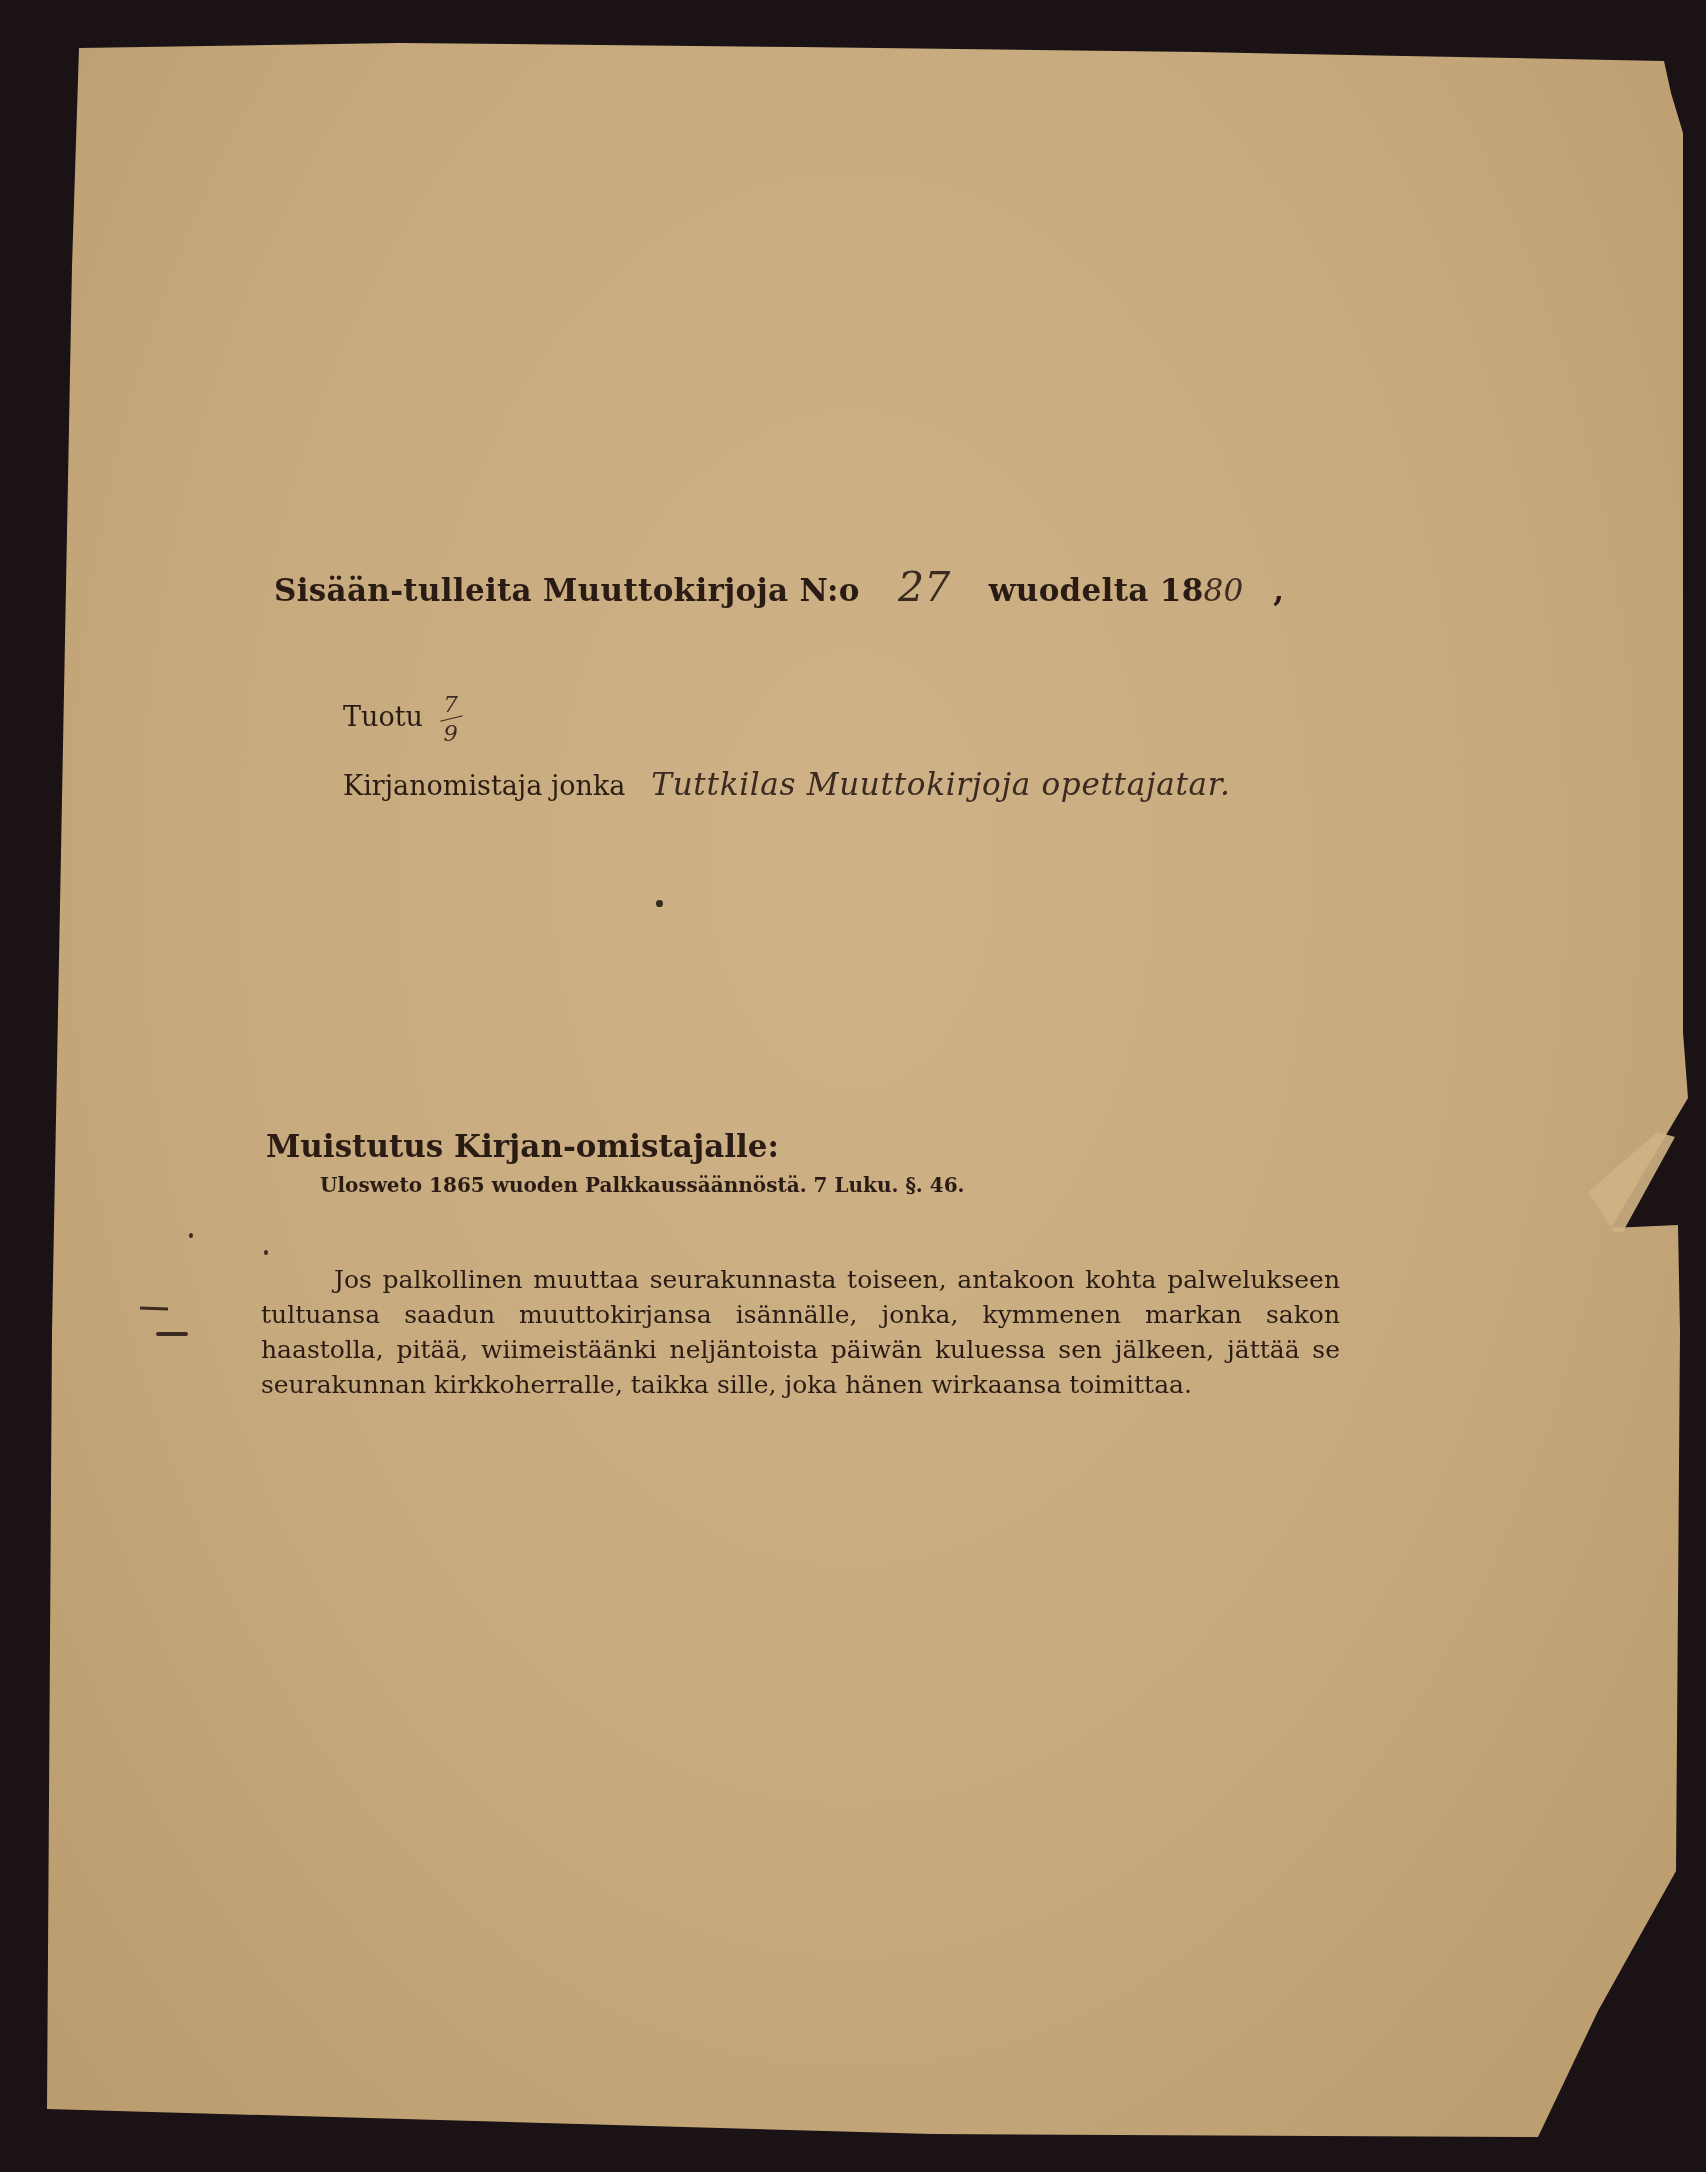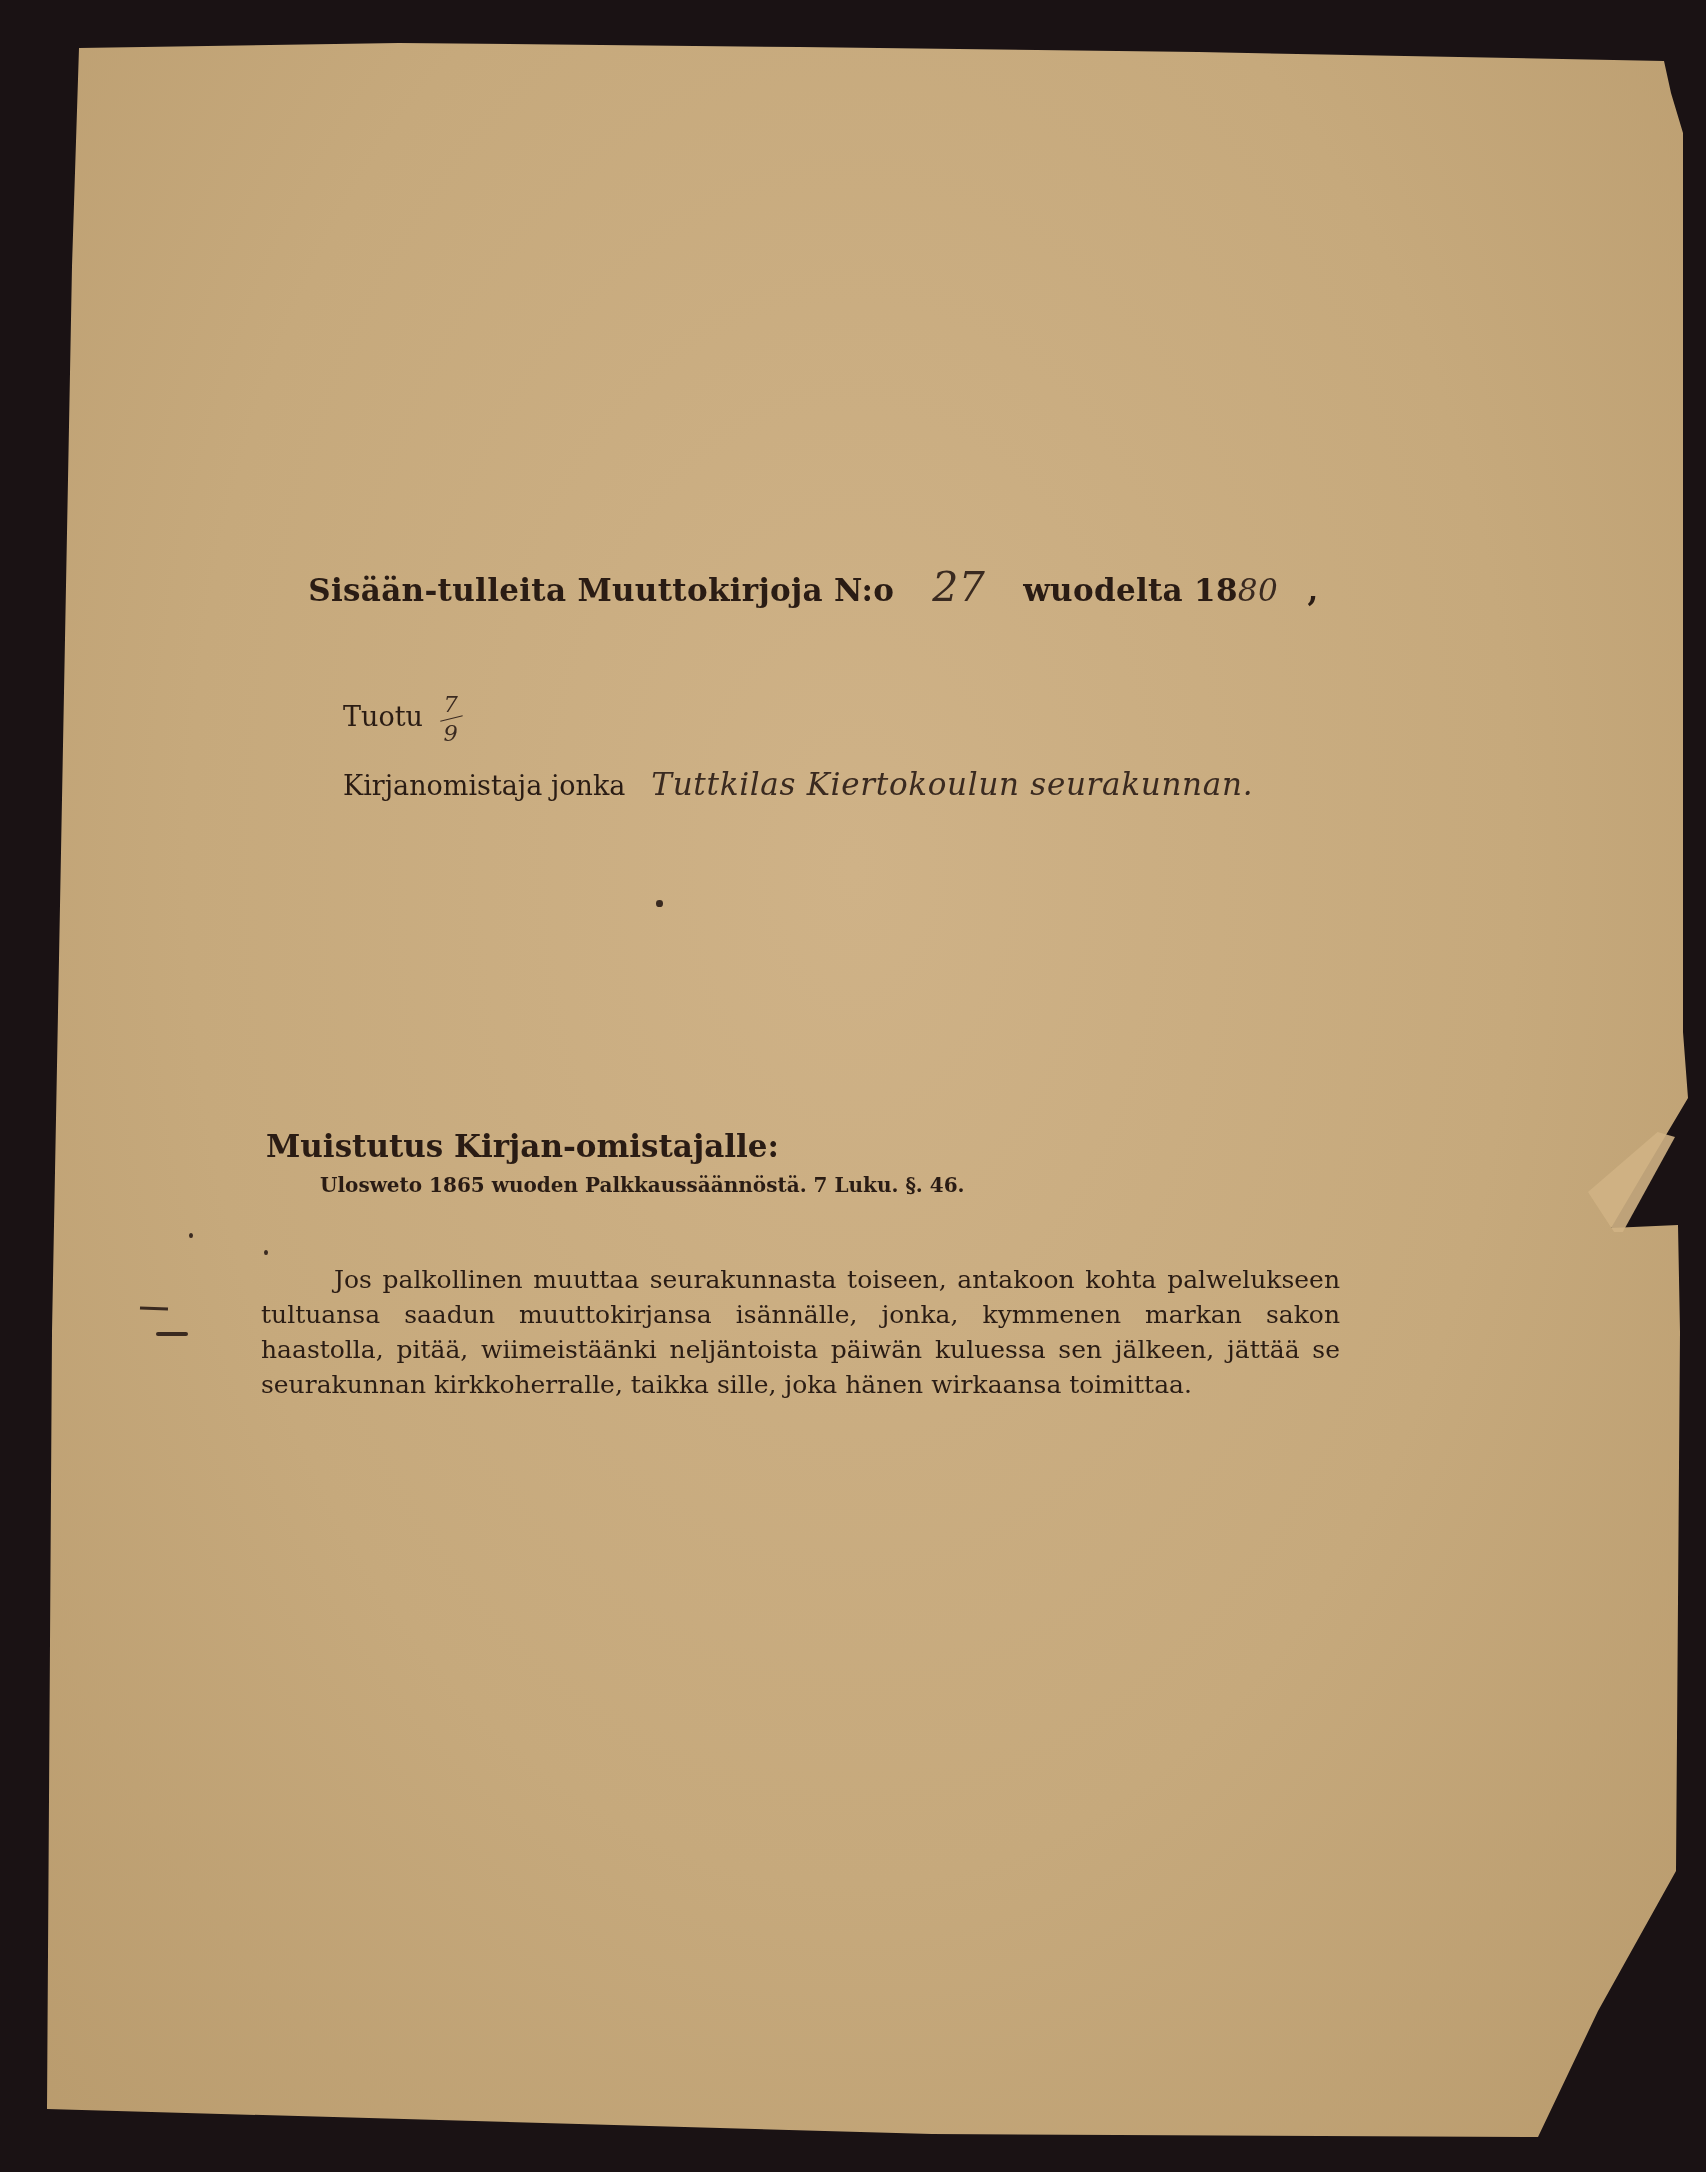--- a/index.html
+++ b/index.html
@@ -32,21 +32,21 @@
       font-family: "DejaVu Serif", serif; font-weight: bold; font-size: 29px;
       letter-spacing: 4px; pointer-events: none;
     }
     .ink { color: #2a1c14; }
     .print-bold { font-family: "DejaVu Serif", serif; font-weight: bold; }
     .print { font-family: "DejaVu Serif", serif; }
     .hand { font-family: "DejaVu Serif", serif; font-style: italic; color: #3a2a20; }
 
     #title-line {
       position: absolute; left: 274px; top: 563px; width: 1079px;
-      font-size: 31px; white-space: nowrap; letter-spacing: 0.3px; text-align: center;
+      font-size: 31px; white-space: nowrap; letter-spacing: 0.3px;
     }
     #title-line .num { font-size: 41px; margin: 0 27px 0 27px; font-weight: normal; }
     #title-line .year-hw { font-size: 31px; font-weight: normal; }
 
     #brought-line { position: absolute; left: 343px; top: 669px; font-size: 27px; margin-top: 24px; }
     .fraction { display: inline-block; vertical-align: middle; text-align: center; margin-left: 8px; line-height: 1; font-size: 22.6px; }
     .fraction .bar { display: block; border-top: 1.3px solid #3a2a20; width: 22.6px; margin: 2.7px auto; transform: rotate(-14deg); }
 
     #owner-line { position: absolute; left: 343px; top: 766px; font-size: 27px; white-space: nowrap; }
     #owner-line .hand { font-size: 31px; margin-left: 17.3px; letter-spacing: 0.7px; }
@@ -82,21 +82,21 @@
   <span>Tuotu</span>
   <span class="fraction hand">
     <span>7</span>
     <span class="bar"></span>
     <span>9</span>
   </span>
 </div>
 
 <div id="owner-line" class="ink print">
   <span>Kirjanomistaja jonka</span>
-  <span class="hand">Tuttkilas Kiertokoulun seurakunnan.</span>
+  <span class="hand">Tuttkilas Muuttokirjoja opettajatar.</span>
 </div>
 
 <div style="position:absolute; left:656px; top:900px; width:6.7px; height:6.7px; border-radius:50%; background:#3a2a20;"></div>
 
 <div id="reminder-title" class="ink print-bold">Muistutus Kirjan-omistajalle:</div>
 <div id="law-ref" class="ink print-bold">Ulosweto 1865 wuoden Palkkaussäännöstä. 7 Luku. §. 46.</div>
 
 <div id="law-text" class="ink print">
   <p>Jos palkollinen muuttaa seurakunnasta toiseen, antakoon kohta palwelukseen tultuansa saadun muuttokirjansa isännälle, jonka, kymmenen markan sakon haastolla, pitää, wiimeistäänki neljäntoista päiwän kuluessa sen jälkeen, jättää se seurakunnan kirkkoherralle, taikka sille, joka hänen wirkaansa toimittaa.</p>
 </div>

